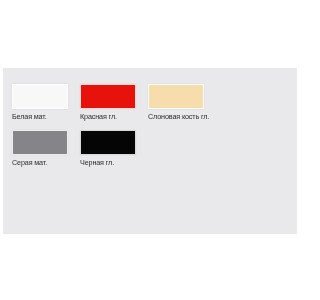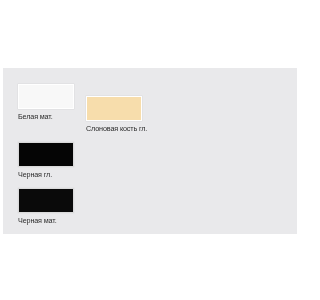--- a/index.html
+++ b/index.html
@@ -23,21 +23,21 @@
     position: absolute;
     left: 3px;
     top: 68px;
     width: 294px;
     height: 166px;
     background: #e9e9eb;
     box-sizing: border-box;
   }
   .swatch-grid {
     position: absolute;
-    left: 15px;
+    left: 9px;
     top: 16px;
     width: 272px;
     display: flex;
     flex-wrap: wrap;
     justify-content: flex-end;
   }
   .swatch-row {
     display: flex;
     width: 100%;
     margin-bottom: 9px;
@@ -63,46 +63,49 @@
     line-height: 9px;
     color: #2b2b2b;
     font-family: "Liberation Sans", sans-serif;
     letter-spacing: -0.15px;
     white-space: nowrap;
     transform: scaleX(0.95);
     transform-origin: left center;
   }
   .swatch-cell.wide {
     width: 86px;
-    margin-top: 12px;
   }
 </style>
 </head>
 <body>
 
 <div id="root">
   <div class="swatch-panel">
     <div class="swatch-grid">
         <div class="swatch-row">
           <div class="swatch-cell">
             <div class="swatch-chip chip-light" style="background: rgb(248, 248, 248);"></div>
             <div class="swatch-label">Белая мат.</div>
           </div>
+          <div class="swatch-cell">
+            <div class="swatch-chip" style="background: rgb(232, 18, 12);"></div>
+            <div class="swatch-label">Красная гл.</div>
+          </div>
           <div class="swatch-cell wide">
             <div class="swatch-chip chip-light" style="background: rgb(247, 221, 172);"></div>
             <div class="swatch-label">Слоновая кость гл.</div>
           </div>
         </div>
         <div class="swatch-row">
           <div class="swatch-cell">
+            <div class="swatch-chip" style="background: rgb(132, 132, 137);"></div>
+            <div class="swatch-label">Серая мат.</div>
+          </div>
+          <div class="swatch-cell">
             <div class="swatch-chip" style="background: rgb(5, 5, 5);"></div>
             <div class="swatch-label">Черная гл.</div>
           </div>
         </div>
         <div class="swatch-row">
-          <div class="swatch-cell">
-            <div class="swatch-chip" style="background: rgb(10, 10, 10);"></div>
-            <div class="swatch-label">Черная мат.</div>
-          </div>
         </div>
       </div>
   </div>
 </div>
 
 </body></html>

